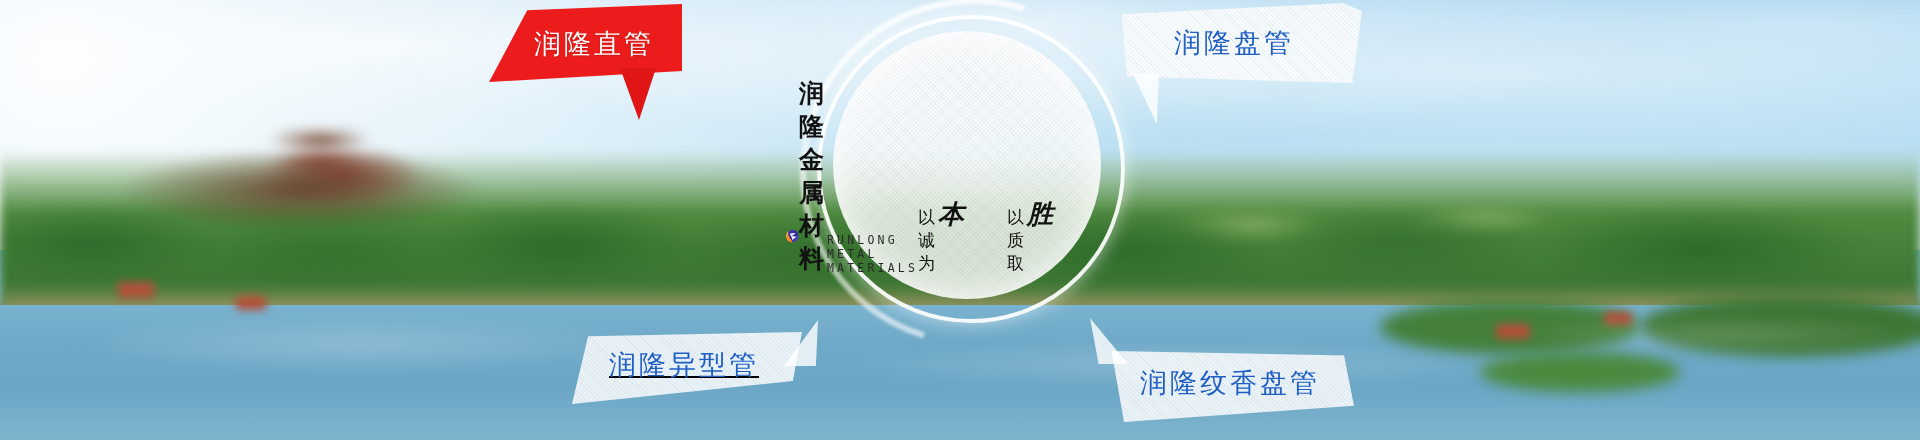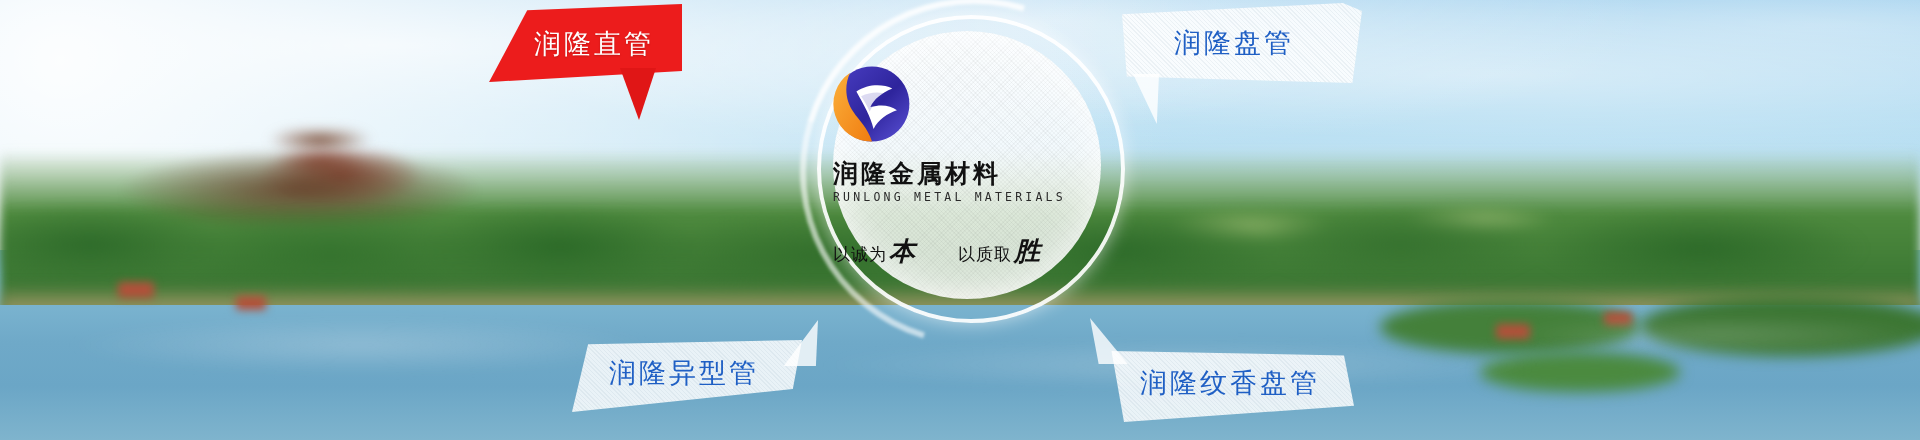--- a/index.html
+++ b/index.html
@@ -111,22 +111,22 @@
     border-radius:50%;
     border:6px solid transparent;
     border-top-color:rgba(255,255,255,.85);
     border-left-color:rgba(255,255,255,.6);
     transform:rotate(-28deg);
     filter:blur(1.5px);
   }
 
   
   .logo-block{
-    position:absolute;left:833px;top:55px;width:268px;height:220px;
-    display:flex;flex-direction:column;align-items:flex-start;
+    position:absolute;left:786px;top:55px;width:268px;height:220px;
+    display:flex;flex-direction:row;align-items:flex-end;
   }
   .logo-mark{width:78px;height:78px;margin-top:10px;}
   .logo-cn{
     margin-top:14px;font-size:25px;letter-spacing:3px;color:#111;
     font-family:"DejaVu Sans","Liberation Sans",sans-serif;font-weight:600;
   }
   .logo-en{
     font-size:11.5px;letter-spacing:3.2px;color:#2a2a2a;
     font-family:"DejaVu Sans Mono","Liberation Mono",monospace;
   }
@@ -181,21 +181,21 @@
   #tag-coil .tag-label{
     color:#1f5fc4;font-size:27px;letter-spacing:3px;margin-left:-16px;
   }
   #tail-coil{
     left:1105px;top:74px;width:54px;height:50px;
     background:rgba(255,255,255,.8);
     clip-path:polygon(100% 0%, 52% 0%, 96% 100%);
   }
 
   
-  #tag-shaped{left:572px;top:340px;width:230px;height:72px;}
+  #tag-shaped{left:572px;top:332px;width:230px;height:72px;text-decoration:underline;}
   #tag-shaped .tag-face{
     background:rgba(255,255,255,.85);
     background-image:repeating-linear-gradient(45deg,rgba(120,150,170,.10) 0 1px,rgba(0,0,0,0) 1px 3px);
     clip-path:polygon(7% 6%, 100% 0%, 96% 68%, 0% 100%);
     box-shadow:0 2px 5px rgba(0,0,0,.12);
   }
   #tag-shaped .tag-label{
     color:#1f5fc4;font-size:27px;letter-spacing:3px;margin-left:-6px;margin-top:-6px;
   }
   #tail-shaped{

